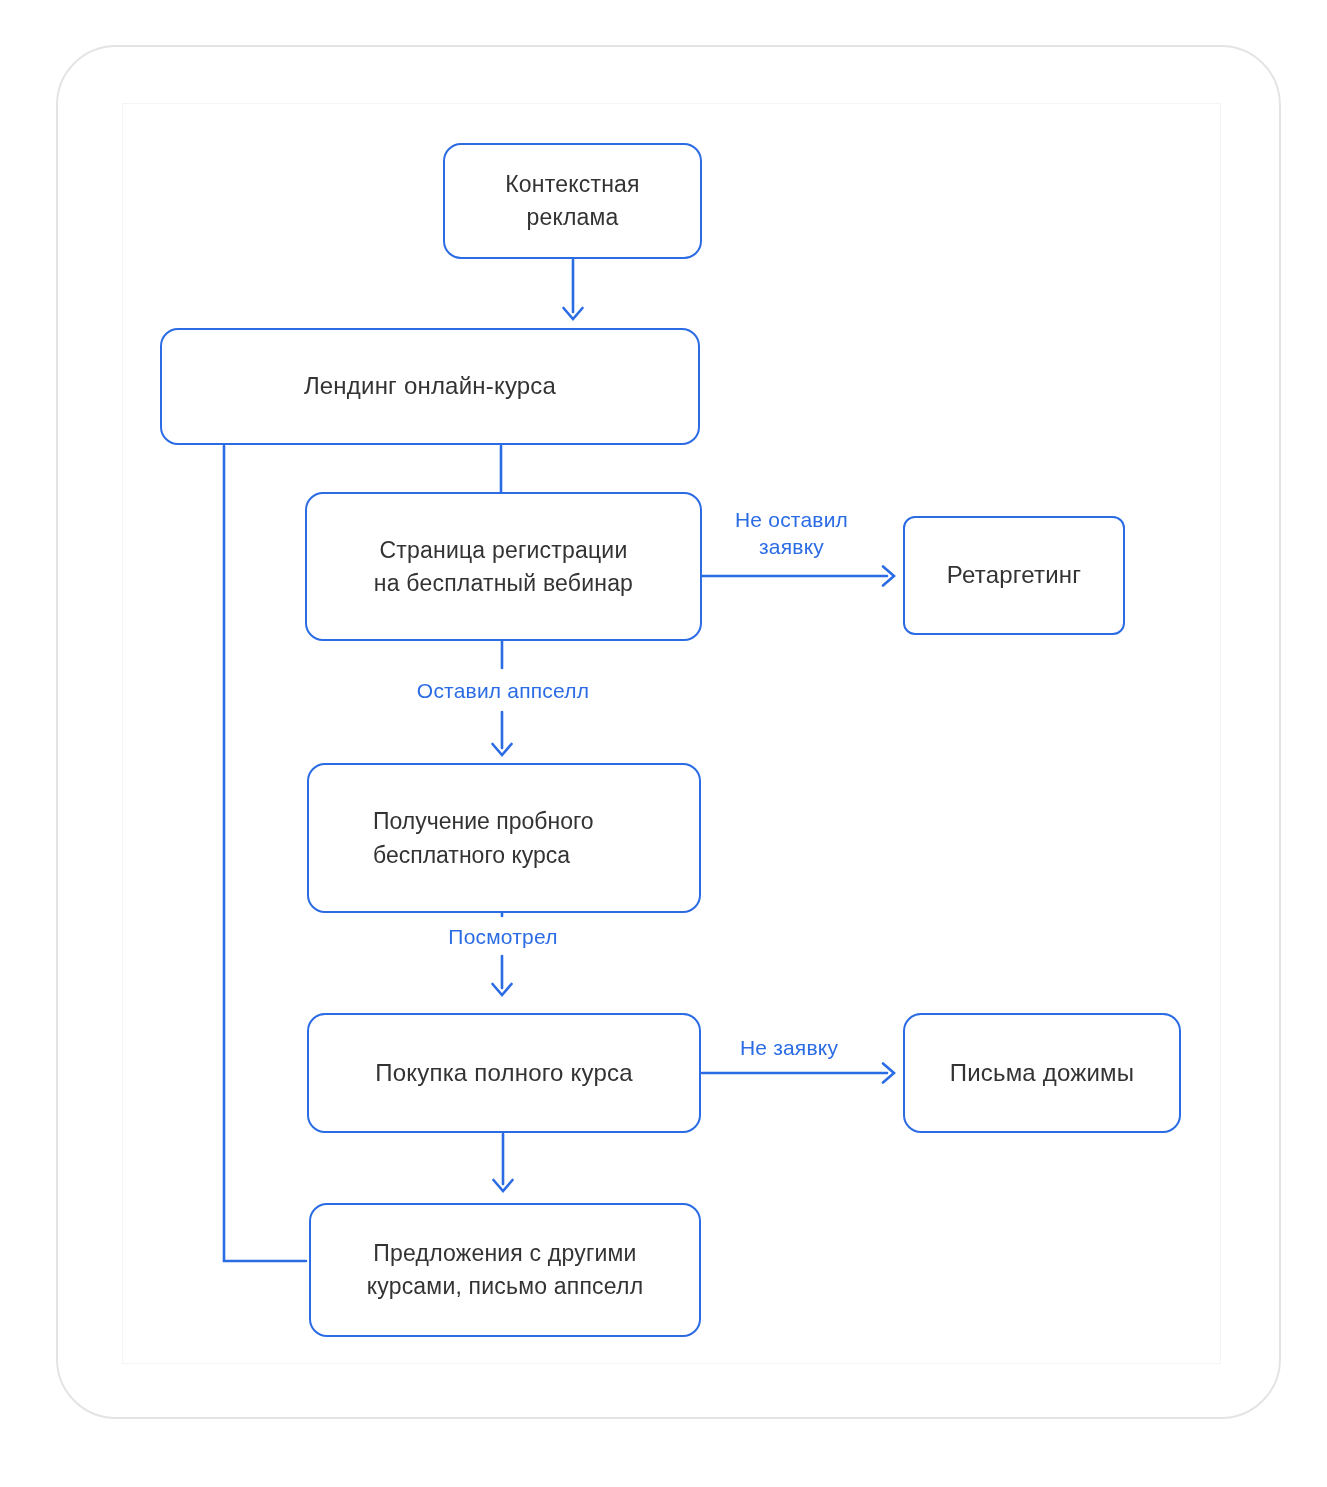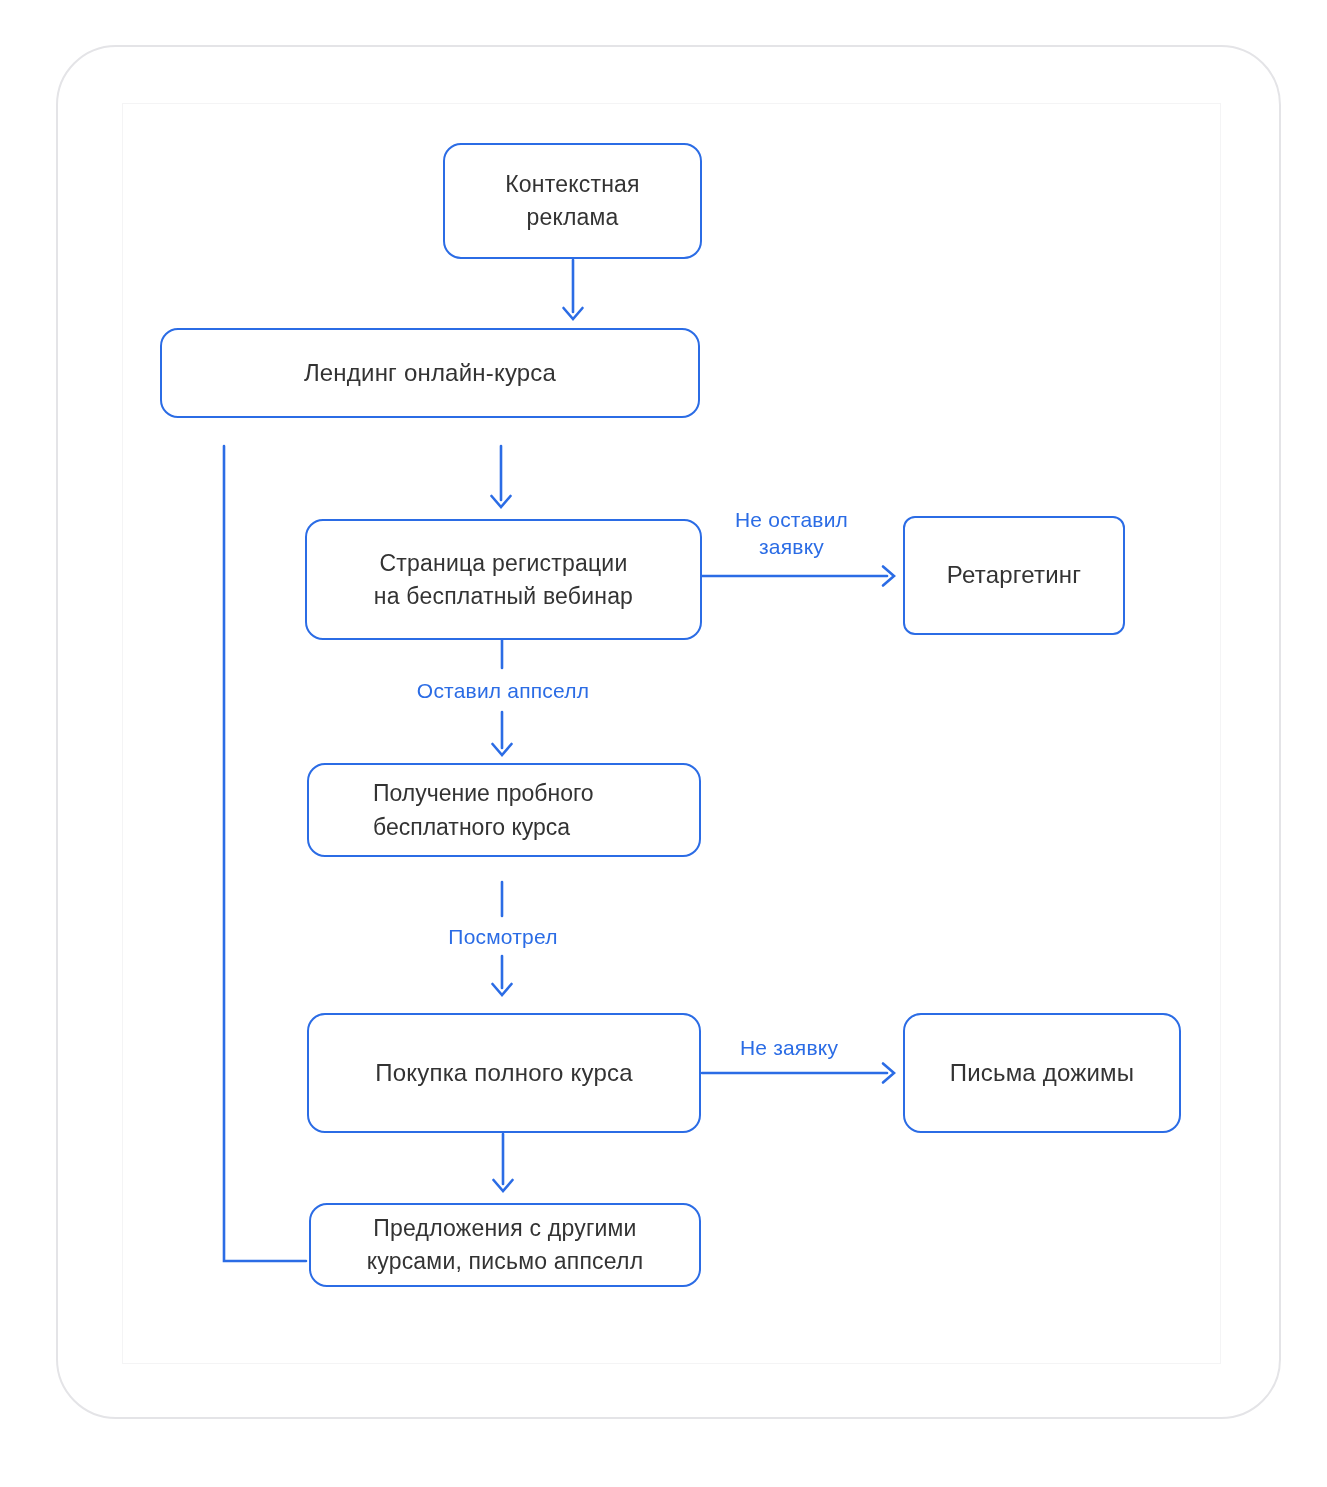--- a/index.html
+++ b/index.html
@@ -59,31 +59,31 @@
     display: flex;
     align-items: center;
     justify-content: center;
     text-align: center;
     white-space: pre-line;
     font-weight: 500;
     line-height: 1.42;
     letter-spacing: 0.2px;
   }
   .node-a { left: 443px; top: 143px; width: 259px; height: 116px; font-size: 23px; }
-  .node-b { left: 160px; top: 328px; width: 540px; height: 90px; font-size: 24px; }
-  .node-c { left: 305px; top: 519px; width: 397px; height: 121px; font-size: 23px; }
+  .node-b { left: 160px; top: 328px; width: 540px; height: 117px; font-size: 24px; }
+  .node-c { left: 305px; top: 492px; width: 397px; height: 149px; font-size: 23px; }
   .node-d { left: 903px; top: 516px; width: 222px; height: 119px; font-size: 24px; border-radius: 12px; }
   .node-e {
-    left: 307px; top: 763px; width: 394px; height: 94px;
+    left: 307px; top: 763px; width: 394px; height: 150px;
     font-size: 23px; justify-content: flex-start; text-align: left;
     padding-left: 64px; font-weight: 400; letter-spacing: 0px; line-height: 1.5;
   }
   .node-f { left: 307px; top: 1013px; width: 394px; height: 120px; font-size: 24px; }
   .node-g { left: 903px; top: 1013px; width: 278px; height: 120px; font-size: 24px; }
-  .node-h { left: 309px; top: 1203px; width: 392px; height: 84px; font-size: 23px; }
+  .node-h { left: 309px; top: 1203px; width: 392px; height: 134px; font-size: 23px; }
   .edge-label {
     position: absolute;
     color: #2b6ce5;
     font-weight: 400;
     font-size: 21px;
     line-height: 1.3;
     text-align: center;
     white-space: pre-line;
     letter-spacing: 0.2px;
   }

